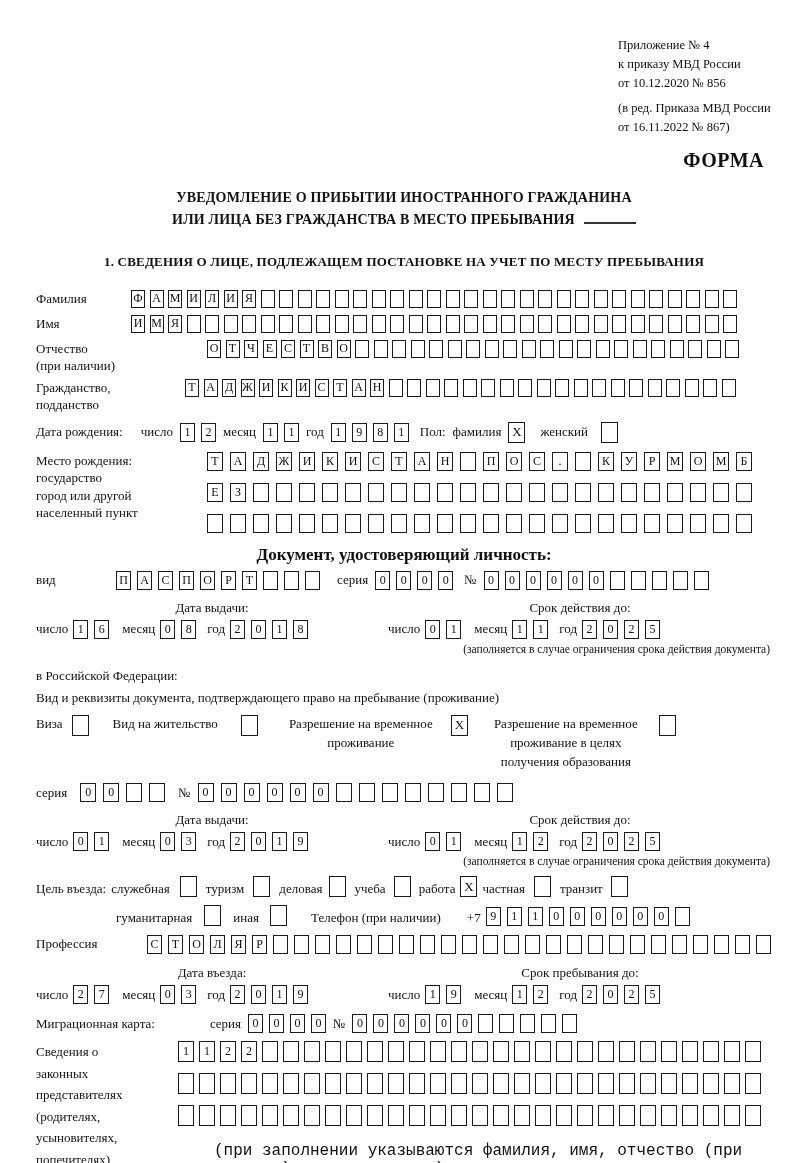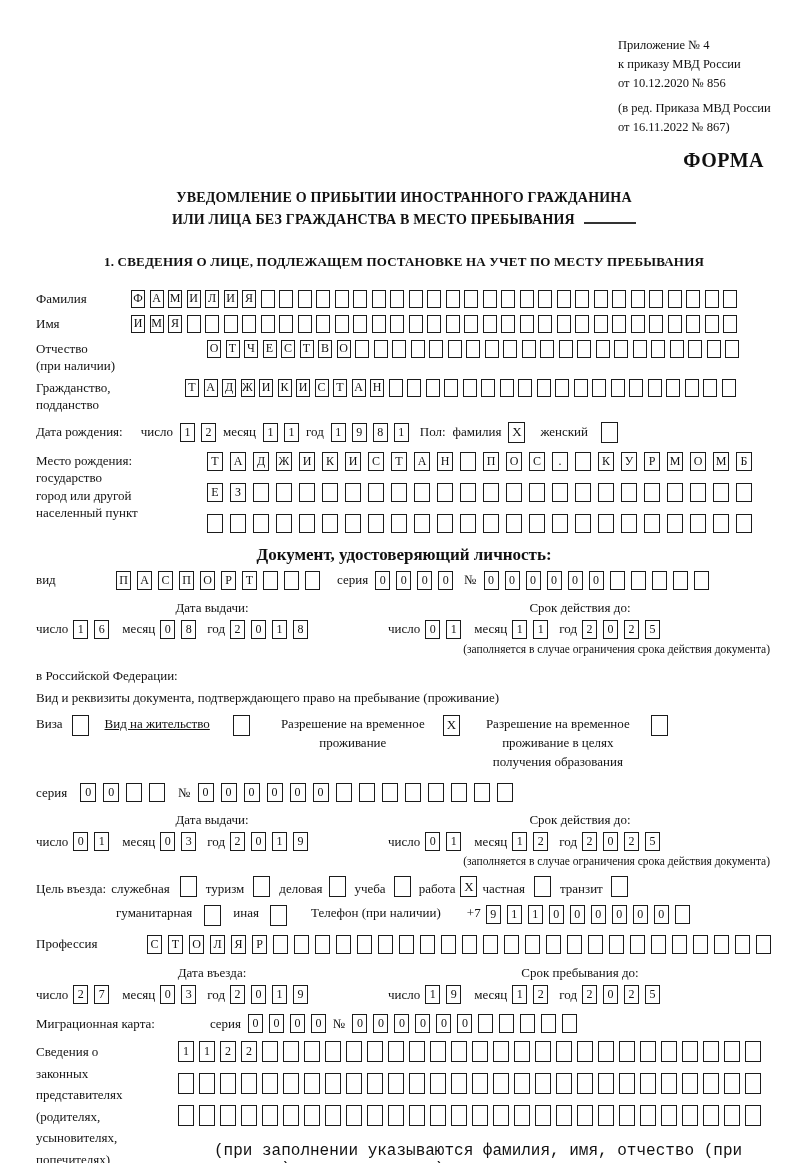--- a/index.html
+++ b/index.html
@@ -430,21 +430,21 @@
   <div class="intro">
     <div>в Российской Федерации:</div>
     <div>Вид и реквизиты документа, подтверждающего право на пребывание (проживание)</div>
   </div>
 
   <div class="opt-row">
     <div class="opt">
       <span class="olbl">Виза</span>
       <span class="cbox"></span>
     </div>
-    <div class="opt" style="margin-left:16px;text-decoration:underline;">
+    <div class="opt" style="margin-left:24px;">
       <span class="olbl">Вид на жительство</span>
       <span class="cbox" style="margin-left:14px;"></span>
     </div>
     <div class="opt" style="margin-left:22px;">
       <span class="olbl center" style="width:162px;">Разрешение на временное проживание</span>
       <span class="cbox">X</span>
     </div>
     <div class="opt" style="margin-left:14px;">
       <span class="olbl center" style="width:168px;">Разрешение на временное проживание в целях получения образования</span>
       <span class="cbox"></span>
@@ -539,21 +539,21 @@
     <span style="margin-left:8px;">учеба</span>
     <span class="cbox" style="margin-left:8px;"></span>
     <span style="margin-left:8px;">работа</span>
     <span class="cbox" style="margin-left:5px;">X</span>
     <span style="margin-left:5px;">частная</span>
     <span class="cbox" style="margin-left:9px;"></span>
     <span style="margin-left:9px;">транзит</span>
     <span class="cbox" style="margin-left:8px;"></span>
   </div>
 
-  <div class="opt-row" style="margin-top:8px;align-items:flex-start;">
+  <div class="opt-row" style="margin-top:8px;align-items:flex-end;">
     <span style="margin-left:80px;">гуманитарная</span>
     <span class="cbox" style="margin-left:12px;"></span>
     <span style="margin-left:12px;">иная</span>
     <span class="cbox" style="margin-left:11px;"></span>
     <span style="margin-left:24px;">Телефон (при наличии)</span>
     <span style="margin-left:26px;">+7</span>
     <span class="cells mid" style="margin-left:5px;">
         <span class="cell">9</span>
         <span class="cell">1</span>
         <span class="cell">1</span>

